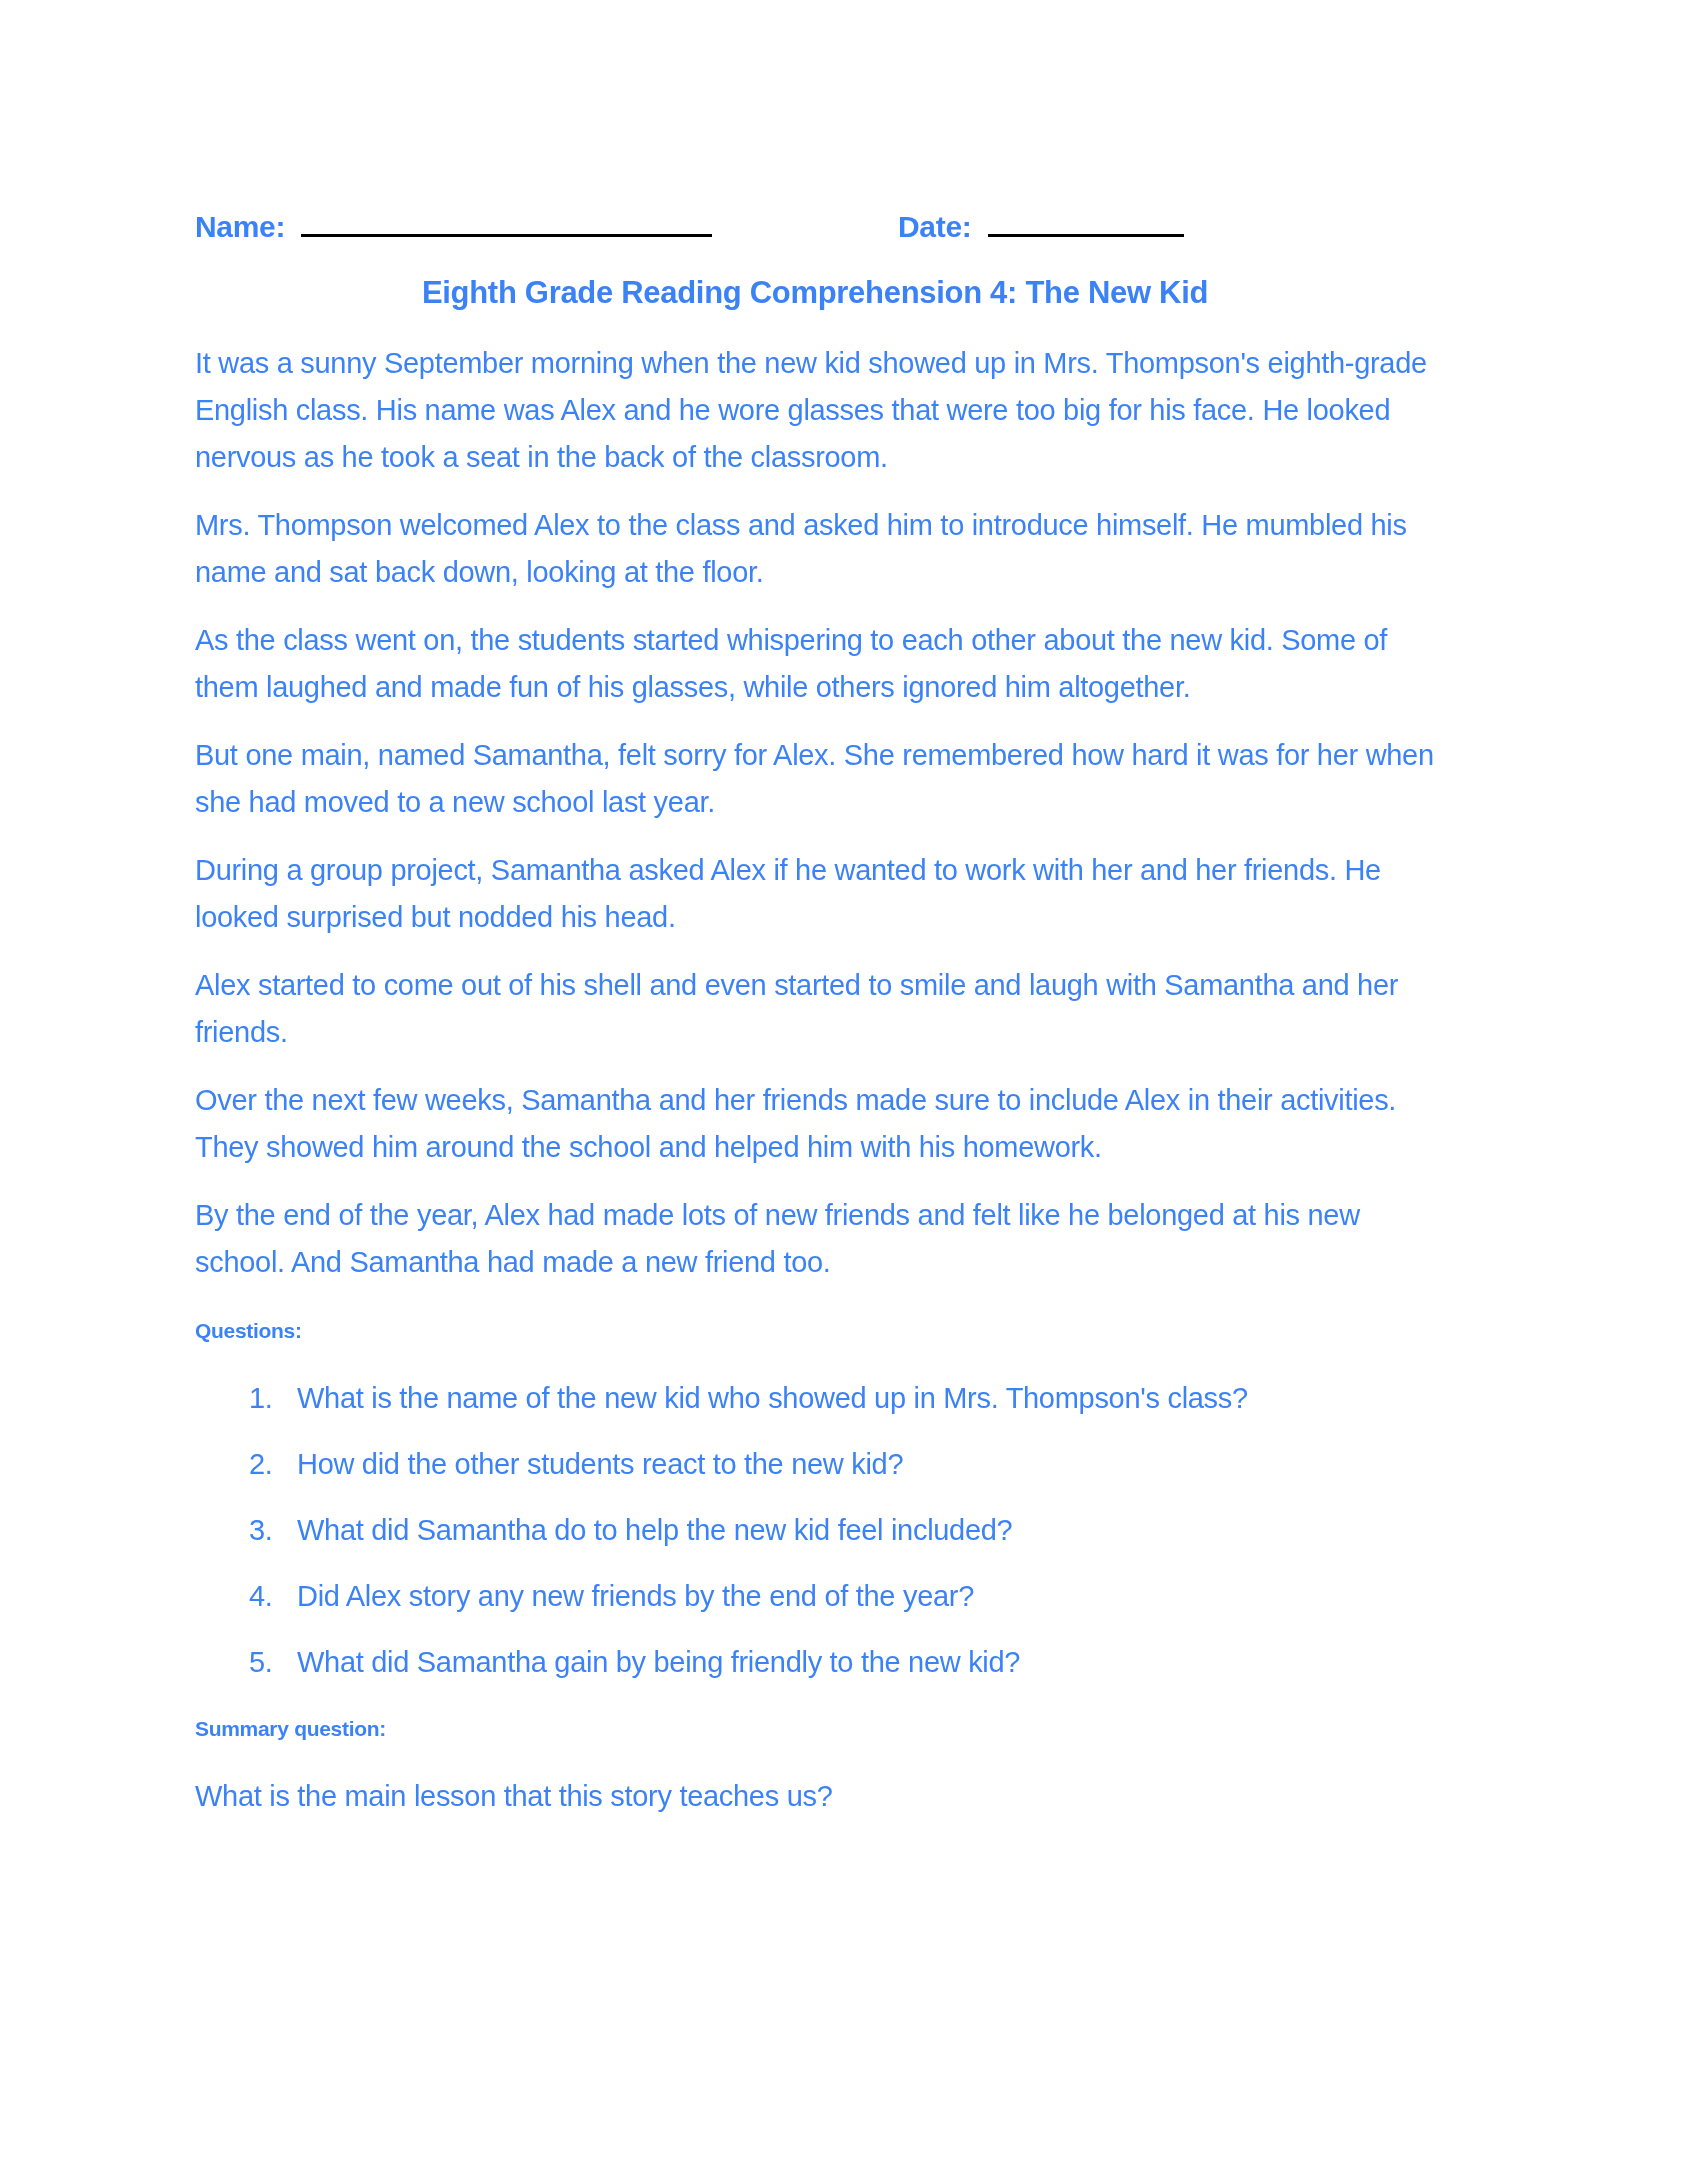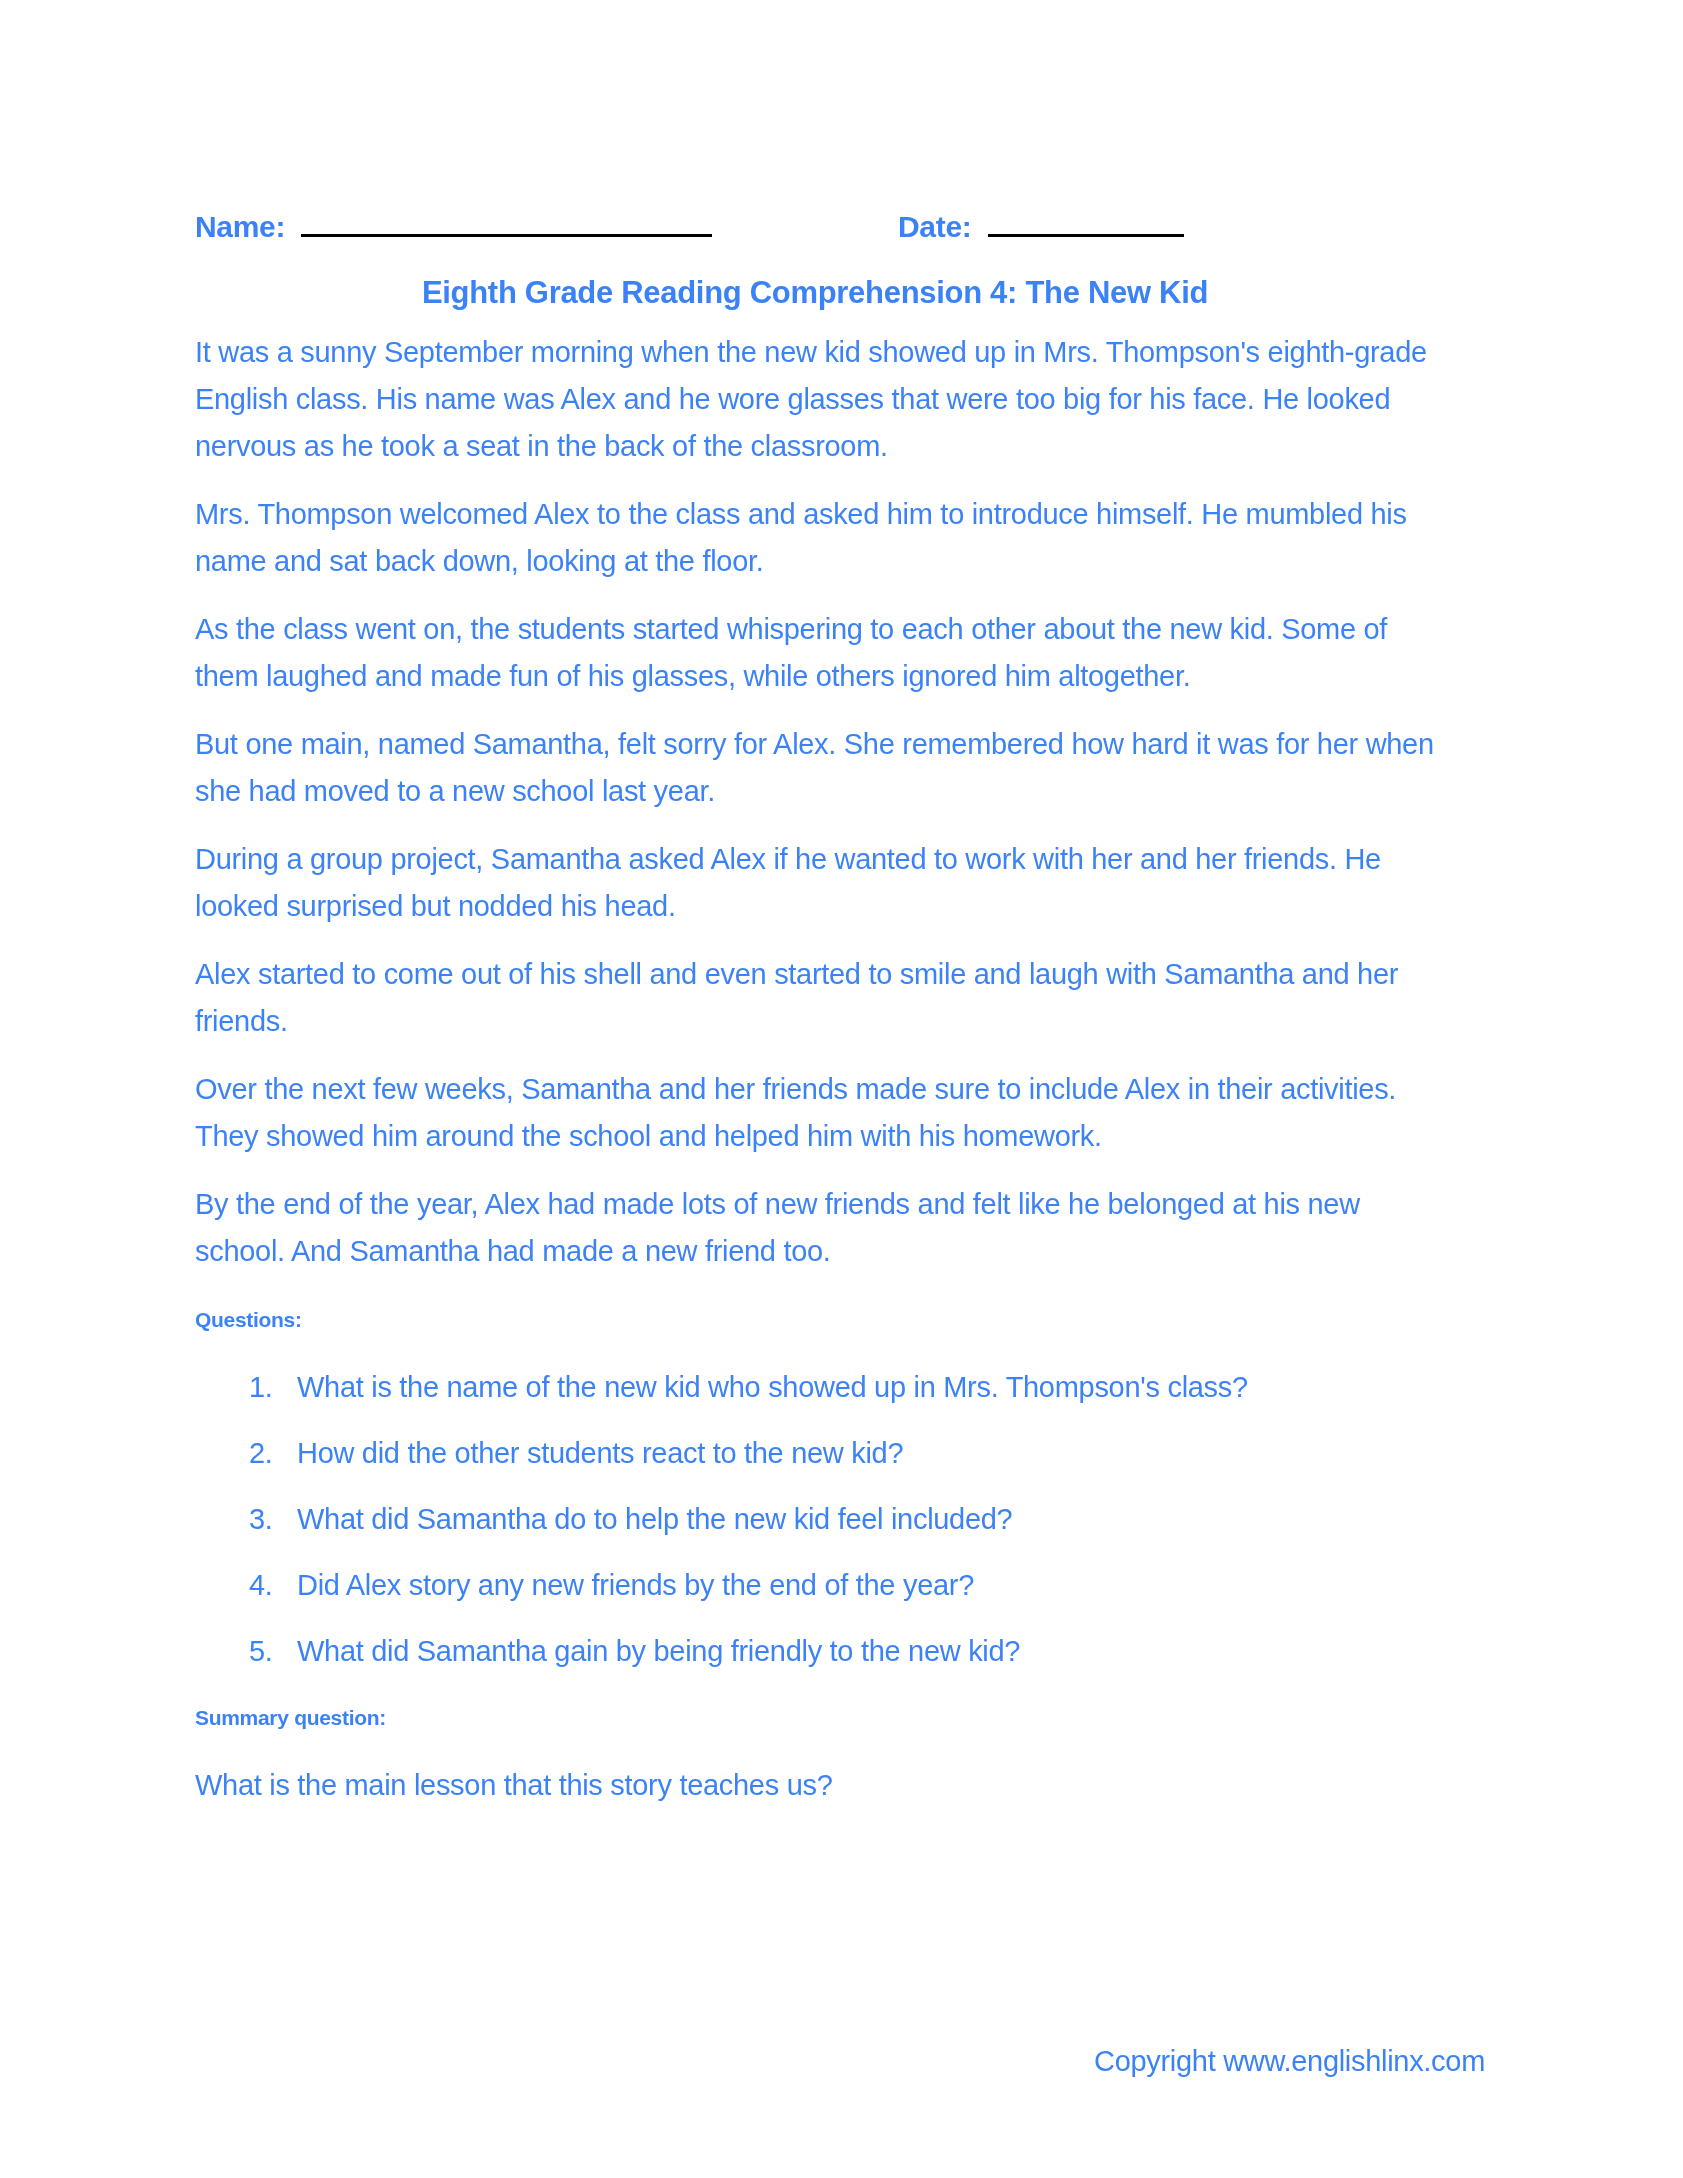--- a/index.html
+++ b/index.html
@@ -37,21 +37,21 @@
     vertical-align: baseline;
     margin-left: 8px;
   }
   .name-line { width: 411px; }
   .date-line { width: 196px; }
   .title {
     font-size: 31px;
     font-weight: 700;
     line-height: 47px;
     text-align: center;
-    margin-bottom: 13px;
+    margin-bottom: 24px;
   }
   .para {
     font-size: 29px;
     line-height: 47px;
     margin-bottom: 21px;
   }
   .section-heading {
     font-size: 21px;
     font-weight: 700;
     line-height: 47px;
@@ -131,15 +131,14 @@
         <span class="q-text">What did Samantha gain by being friendly to the new kid?</span>
       </div>
     </div>
 
     <div class="section-heading">Summary question:</div>
 
     <p class="para">What is the main lesson that this story teaches us?</p>
 
   </div>
 
-  <div class="footer">Copyright www.englishlinx.com</div>
 </div>
 
 
 </body></html>

